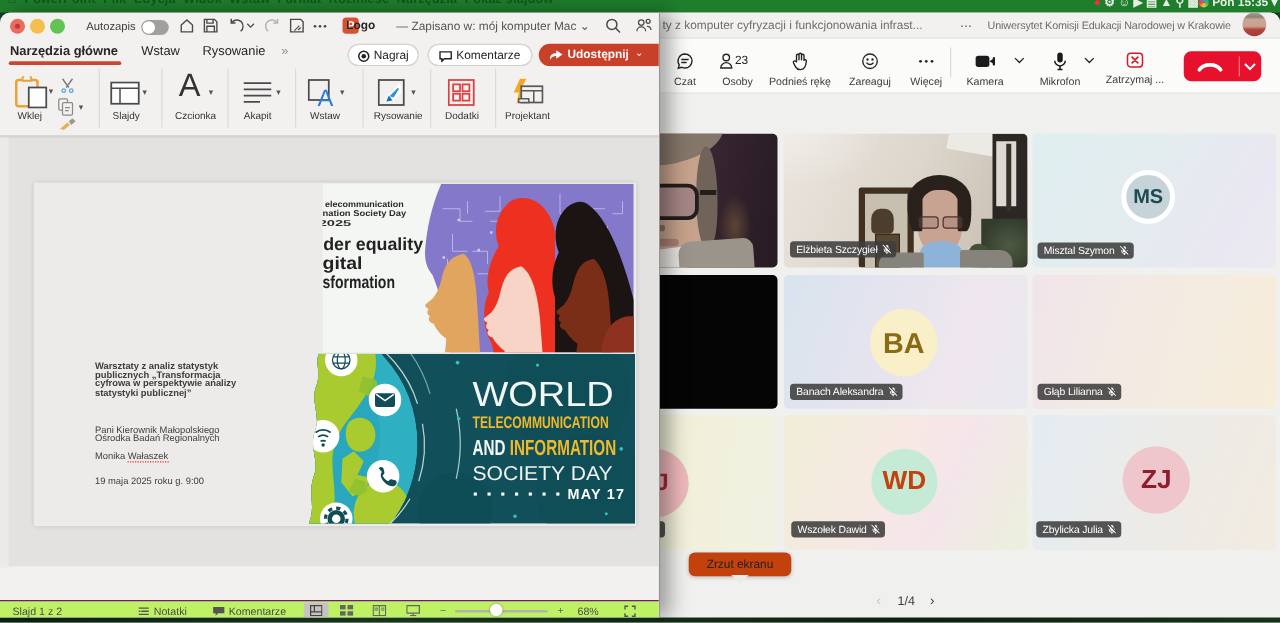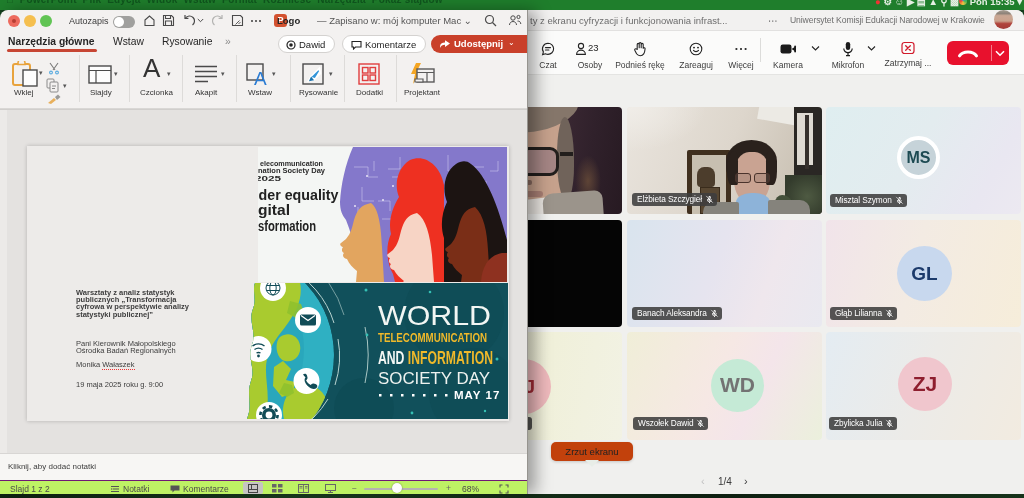--- a/index.html
+++ b/index.html
@@ -106,61 +106,61 @@
       <div class="plate" style="left:4px;top:87px">Misztal Szymon<svg width="9" height="9" viewBox="0 0 10 10">
             <path d="M5 1a1.4 1.4 0 0 1 1.4 1.4V5A1.4 1.4 0 0 1 5 6.4 1.4 1.4 0 0 1 3.6 5V2.4A1.4 1.4 0 0 1 5 1zM2.2 4.4v.7a2.8 2.8 0 0 0 2.3 2.7v1h1v-1a2.8 2.8 0 0 0 2.3-2.7v-.7h-.8v.7a2 2 0 0 1-4 0v-.7z" fill="#fff"></path>
             <path d="M1.5 1l7 7.4" stroke="#fff" stroke-width=".9"></path>
             <path d="M2.2 .4l7 7.4" stroke="#3e3e3e" stroke-width=".9"></path>
           </svg></div>
     </div>
 
     <div class="tile" style="left:-100px;top:210px;width:195px;height:107px;background:#050505"></div>
 
     <div class="tile" style="left:100px;top:210px;width:195px;height:107px;background:linear-gradient(110deg,#d9e4ee 0%,#e6e4ef 45%,#efe7ed 70%,#e9e9f0 100%)">
+      <div class="avcirc" style="left:69px;top:27px;width:54px;height:54px;background:#f9efc8;color:#8a6a14;font-size:23px">BA</div>
       <div class="plate" style="left:5px;top:87px">Banach Aleksandra<svg width="9" height="9" viewBox="0 0 10 10">
             <path d="M5 1a1.4 1.4 0 0 1 1.4 1.4V5A1.4 1.4 0 0 1 5 6.4 1.4 1.4 0 0 1 3.6 5V2.4A1.4 1.4 0 0 1 5 1zM2.2 4.4v.7a2.8 2.8 0 0 0 2.3 2.7v1h1v-1a2.8 2.8 0 0 0 2.3-2.7v-.7h-.8v.7a2 2 0 0 1-4 0v-.7z" fill="#fff"></path>
             <path d="M1.5 1l7 7.4" stroke="#fff" stroke-width=".9"></path>
             <path d="M2.2 .4l7 7.4" stroke="#3e3e3e" stroke-width=".9"></path>
           </svg></div>
     </div>
 
     <div class="tile" style="left:299px;top:210px;width:195px;height:107px;background:linear-gradient(105deg,#f1e4ea 0%,#f3ebe3 45%,#f6edda 100%)">
-      <div class="avcirc" style="left:71px;top:26px;width:55px;height:55px;background:#c8d8ee;color:#1c3a6b;font-size:19px">GL</div>
       <div class="plate" style="left:4px;top:87px">Głąb Lilianna<svg width="9" height="9" viewBox="0 0 10 10">
             <path d="M5 1a1.4 1.4 0 0 1 1.4 1.4V5A1.4 1.4 0 0 1 5 6.4 1.4 1.4 0 0 1 3.6 5V2.4A1.4 1.4 0 0 1 5 1zM2.2 4.4v.7a2.8 2.8 0 0 0 2.3 2.7v1h1v-1a2.8 2.8 0 0 0 2.3-2.7v-.7h-.8v.7a2 2 0 0 1-4 0v-.7z" fill="#fff"></path>
             <path d="M1.5 1l7 7.4" stroke="#fff" stroke-width=".9"></path>
             <path d="M2.2 .4l7 7.4" stroke="#3e3e3e" stroke-width=".9"></path>
           </svg></div>
     </div>
 
     <div class="tile" style="left:-100px;top:322px;width:195px;height:108px;background:linear-gradient(100deg,#edecd2 0%,#f0f0da 60%,#f2f2e4 100%)">
       <div class="avcirc" style="left:69px;top:27px;width:55px;height:55px;background:#eeb9bc;color:#a32a35;font-size:19px;justify-content:flex-end;padding-right:16px">J</div>
       <div class="plate" style="left:80px;top:85px;width:25px;padding:0">&nbsp;</div>
     </div>
 
     <div class="tile" style="left:100px;top:322px;width:195px;height:108px;background:linear-gradient(115deg,#f0eed8 0%,#f6e8e4 45%,#f4e5ea 65%,#ebf0dc 100%)">
-      <div class="avcirc" style="left:84px;top:26.5px;width:53px;height:53px;background:#c5ead6;color:#737373;font-size:21px">WD</div>
+      <div class="avcirc" style="left:70px;top:26.5px;width:53px;height:53px;background:#c5ead6;color:#c2410c;font-size:21px">WD</div>
       <div class="plate" style="left:6px;top:85px">Wszołek Dawid<svg width="9" height="9" viewBox="0 0 10 10">
             <path d="M5 1a1.4 1.4 0 0 1 1.4 1.4V5A1.4 1.4 0 0 1 5 6.4 1.4 1.4 0 0 1 3.6 5V2.4A1.4 1.4 0 0 1 5 1zM2.2 4.4v.7a2.8 2.8 0 0 0 2.3 2.7v1h1v-1a2.8 2.8 0 0 0 2.3-2.7v-.7h-.8v.7a2 2 0 0 1-4 0v-.7z" fill="#fff"></path>
             <path d="M1.5 1l7 7.4" stroke="#fff" stroke-width=".9"></path>
             <path d="M2.2 .4l7 7.4" stroke="#3e3e3e" stroke-width=".9"></path>
           </svg></div>
     </div>
 
     <div class="tile" style="left:299px;top:322px;width:195px;height:108px;background:linear-gradient(110deg,#e4ecf2 0%,#ecebe8 50%,#f2ebe0 100%)">
       <div class="avcirc" style="left:72px;top:25px;width:54px;height:54px;background:#f0c6cd;color:#8e1e2e;font-size:21px">ZJ</div>
       <div class="plate" style="left:3px;top:85px">Zbylicka Julia<svg width="9" height="9" viewBox="0 0 10 10">
             <path d="M5 1a1.4 1.4 0 0 1 1.4 1.4V5A1.4 1.4 0 0 1 5 6.4 1.4 1.4 0 0 1 3.6 5V2.4A1.4 1.4 0 0 1 5 1zM2.2 4.4v.7a2.8 2.8 0 0 0 2.3 2.7v1h1v-1a2.8 2.8 0 0 0 2.3-2.7v-.7h-.8v.7a2 2 0 0 1-4 0v-.7z" fill="#fff"></path>
             <path d="M1.5 1l7 7.4" stroke="#fff" stroke-width=".9"></path>
             <path d="M2.2 .4l7 7.4" stroke="#3e3e3e" stroke-width=".9"></path>
           </svg></div>
     </div>
   </div>
   <div id="t-title">
-    <span class="tt1">ty z ekranu cyfryzacji i funkcjonowania infrast...</span>
+    <span class="tt1">ty z komputer cyfryzacji i funkcjonowania infrast...</span>
     <span class="dots">⋯</span>
     <span class="tt2">Uniwersytet Komisji Edukacji Narodowej w Krakowie</span>
     <div id="t-avatar"></div>
   </div>
   <div id="t-toolbar">
     <div class="tbtn" style="left:8px;width:26px"><svg width="16" height="16" viewBox="0 0 16 16" fill="none" stroke="#242424" stroke-width="1.1">
           <path d="M8 2.2a5.6 5.6 0 0 1 0 11.2c-.9 0-1.8-.2-2.5-.6L2.6 13.6l.8-2.7A5.6 5.6 0 0 1 8 2.2z"></path>
           <path d="M5.5 6.6h5M5.5 9h3.4" stroke-linecap="round"></path>
         </svg>Czat</div>
     <div class="tbtn" style="left:46px;width:34px"><svg width="30" height="16" viewBox="0 0 30 16">
@@ -284,21 +284,21 @@
     <span class="tab" style="left:8px;font-weight:bold">Narzędzia główne</span>
     <div class="abs" style="left:7px;top:16px;width:90px;height:2.5px;background:#c74634;border-radius:2px"></div>
     <span class="tab" style="left:113px">Wstaw</span>
     <span class="tab" style="left:162px">Rysowanie</span>
     <span class="tab" style="left:225px;color:#8a8a8a">»</span>
     <div class="abs" style="left:278px;top:2px;width:57px;height:18px;background:#fff;border:1px solid #d4d2d0;border-radius:9px">
         <svg style="position:absolute;left:7px;top:3.5px" width="10" height="10" viewBox="0 0 10 10">
           <circle cx="5" cy="5" r="4" fill="none" stroke="#222" stroke-width="1.2"></circle>
           <circle cx="5" cy="5" r="1.8" fill="#222"></circle>
         </svg>
-        <span style="position:absolute;left:20px;top:3px;font-size:9.5px;color:#222">Dawid</span>
+        <span style="position:absolute;left:20px;top:3px;font-size:9.5px;color:#222">Nagraj</span>
       </div>
     <div class="abs" style="left:342px;top:2px;width:84px;height:18px;background:#fff;border:1px solid #d4d2d0;border-radius:9px">
         <svg style="position:absolute;left:8px;top:4px" width="11" height="10" viewBox="0 0 11 10" fill="none" stroke="#222" stroke-width="1.1">
           <path d="M1 1.5h9v5.5H4.5L2.5 9V7H1z"></path>
         </svg>
         <span style="position:absolute;left:22px;top:3px;font-size:9.5px;color:#222">Komentarze</span>
       </div>
     <div class="abs" style="left:431px;top:2px;width:104px;height:18px;background:#c9402a;border-radius:9px">
         <svg style="position:absolute;left:8px;top:4px" width="12" height="10" viewBox="0 0 12 10" fill="none" stroke="#fff" stroke-width="1.1">
           <path d="M1 9V7.5C1 5 3 3.5 6 3.5V1.2L11 4.6 6 8V5.7C3.5 5.7 2 6.8 1 9z" fill="#fff" stroke="none"></path>
@@ -518,21 +518,20 @@
               <rect x="168" y="111" width="2.5" height="2.5"></rect>
               <rect x="179" y="111" width="2.5" height="2.5"></rect>
               <rect x="190" y="111" width="2.5" height="2.5"></rect>
               <rect x="201" y="111" width="2.5" height="2.5"></rect>
             </g>
       <text x="210" y="116" font-size="11.5" font-weight="bold" fill="#fff" font-family="Liberation Sans" letter-spacing="1">MAY 17</text>
       </g>
     </svg>
   </div>
     </div>
-  <div id="notes">Kliknij, aby dodać notatki</div>
   <div id="status">
     <span class="abs" style="left:10px;top:3px">Slajd 1 z 2</span>
     <svg class="abs" style="left:110px;top:4px" width="10" height="8" viewBox="0 0 10 8" stroke="#555" fill="none">
         <path d="M1 1.5h8M3 4h6M1 6.5h8" stroke-width="1.1"></path>
         <path d="M1 3.2l2 .8-2 .8z" fill="#555" stroke="none"></path>
       </svg>
     <span class="abs" style="left:123px;top:3px">Notatki</span>
     <svg class="abs" style="left:170px;top:4px" width="10" height="8" viewBox="0 0 10 8">
         <path d="M0.5 0.5h9v5h-5L2.5 7.5V5.5h-2z" fill="#555"></path>
       </svg>

